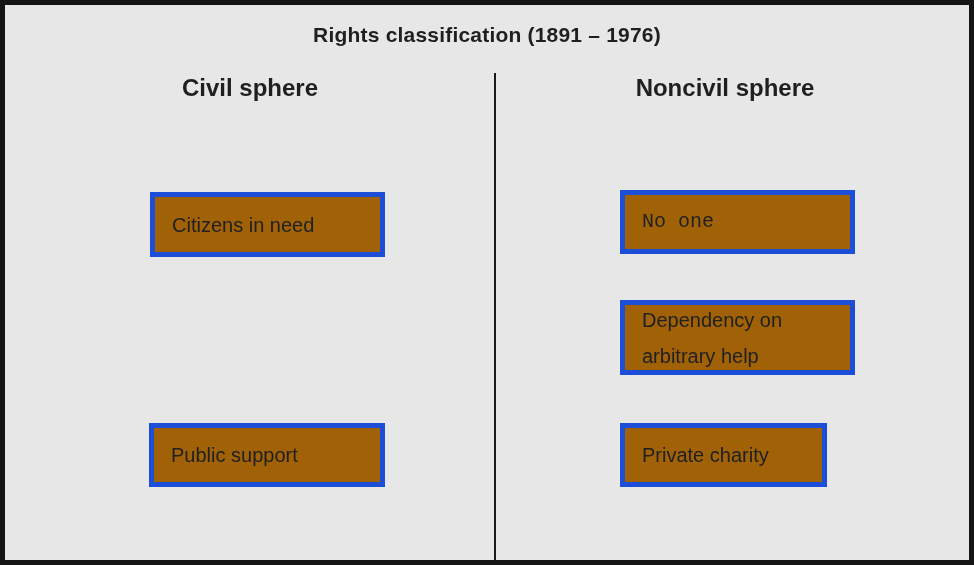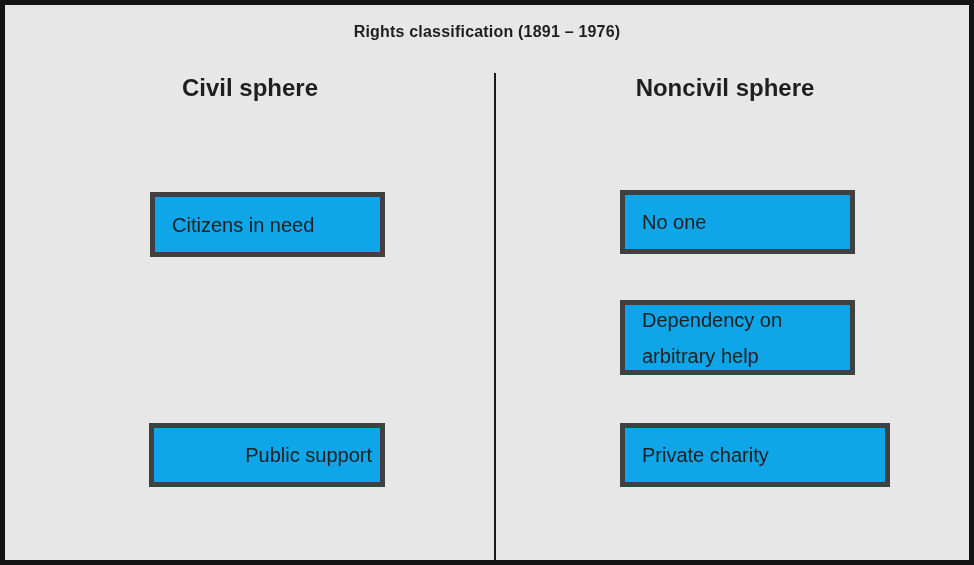--- a/index.html
+++ b/index.html
@@ -16,21 +16,21 @@
     background: #e7e7e7;
     border: 5px solid #141414;
     overflow: hidden;
   }
   .title {
     position: absolute;
     top: 18px;
     left: 0;
     width: 100%;
     text-align: center;
-    font-size: 16px;
+    font-size: 21px;
     font-weight: bold;
     color: #1f1f1f;
     letter-spacing: 0.2px;
   }
   .col-header {
     position: absolute;
     top: 69px;
     font-size: 24px;
     font-weight: bold;
     color: #1f1f1f;
@@ -42,37 +42,37 @@
     position: absolute;
     left: 489px;
     top: 68px;
     width: 2px;
     height: 490px;
     background: #1a1a1a;
   }
   .box {
     position: absolute;
     box-sizing: border-box;
-    border: 5px solid #404040;
-    background: #0ea5e9;
+    border: 5px solid #1d4ed8;
+    background: #a16207;
     display: flex;
     align-items: center;
     padding-left: 17px;
     padding-right: 8px;
     font-size: 20px;
     color: #212121;
     line-height: 1.8;
     white-space: pre-line;
   }
   .b-l1 { left: 145px; top: 187px; width: 235px; height: 65px; }
   .b-l2 { left: 144px; top: 300px; width: 298px; height: 92px; }
-  .b-l3 { left: 144px; top: 418px; width: 236px; height: 64px; justify-content: flex-end; }
-  .b-r1 { left: 615px; top: 185px; width: 235px; height: 64px; }
+  .b-l3 { left: 144px; top: 418px; width: 236px; height: 64px; }
+  .b-r1 { left: 615px; top: 185px; width: 235px; height: 64px; font-family: Liberation Mono, monospace; }
   .b-r2 { left: 615px; top: 295px; width: 235px; height: 75px; }
-  .b-r3 { left: 615px; top: 418px; width: 270px; height: 64px; }
+  .b-r3 { left: 615px; top: 418px; width: 207px; height: 64px; }
 </style>
 </head>
 <body>
 
 <div class="frame">
 
   <div class="title">Rights classification (1891 – 1976)</div>
 
   <div class="col-header left">Civil sphere</div>
 

